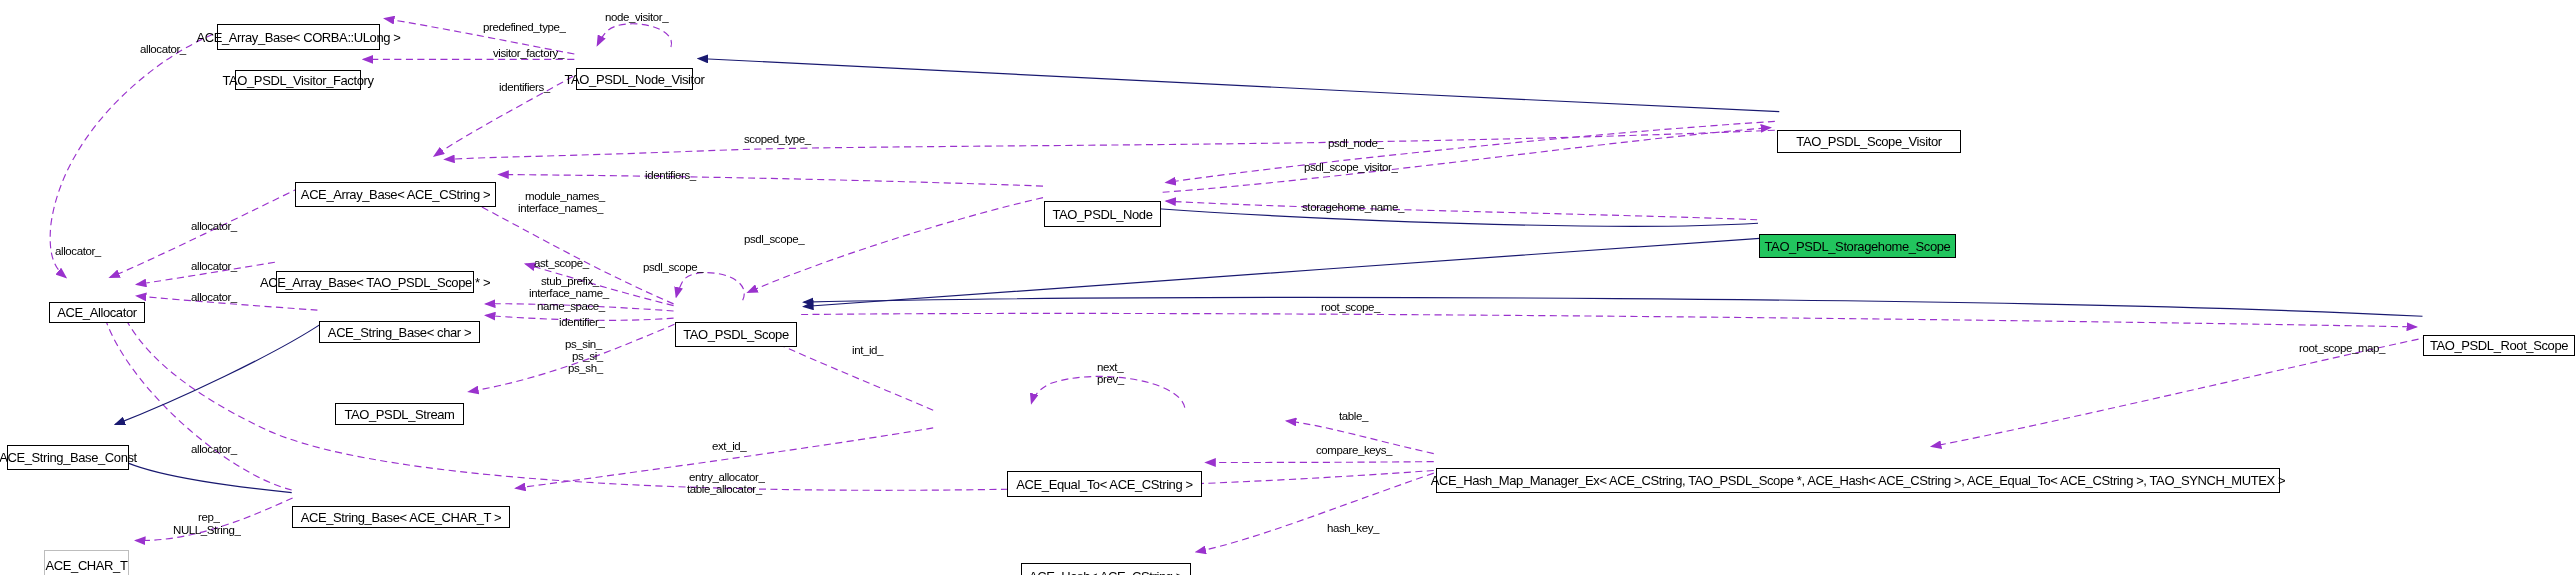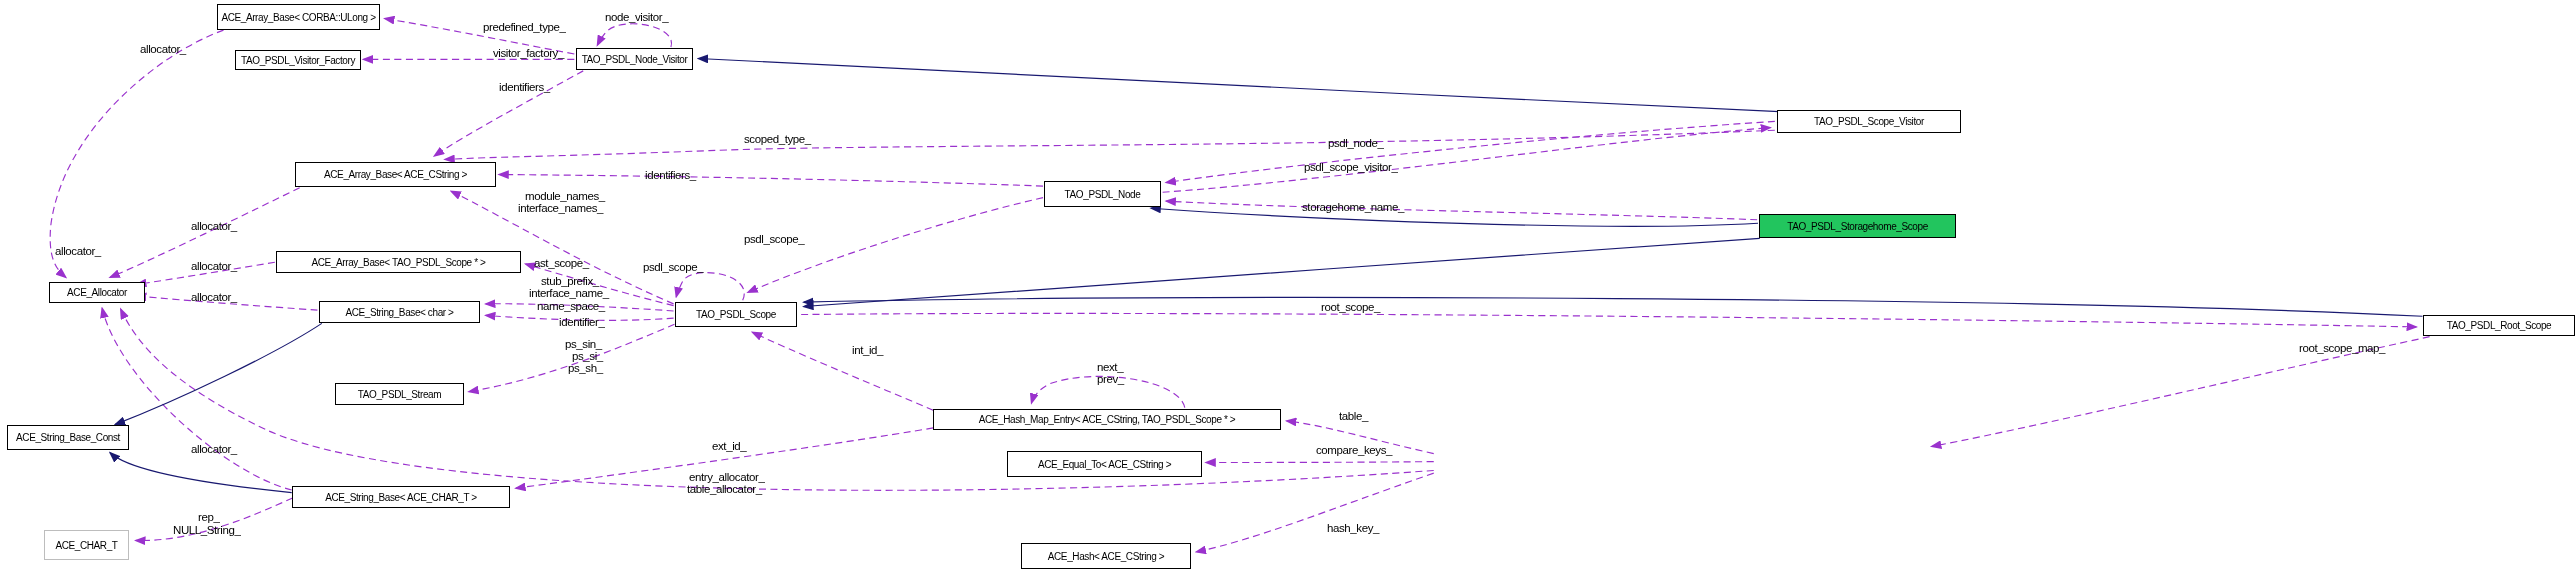--- a/index.html
+++ b/index.html
@@ -1,21 +1,21 @@
 <!DOCTYPE html>
 <html style="font-size:14px"><head>
 <meta charset="utf-8">
 <style>
   html,body{margin:0;padding:0;background:#ffffff;}
   #canvas{position:relative;width:2576px;height:575px;background:#ffffff;overflow:hidden;
           font-family:"Liberation Sans", sans-serif;}
   #edges{position:absolute;left:0;top:0;}
   .node{position:absolute;display:flex;align-items:center;justify-content:center;
         background:#ffffff;border:0.9px solid #000000;box-sizing:border-box;
-        font-size:10px;letter-spacing:-0.4px;white-space:nowrap;color:#000;z-index:2;}
+        font-size:13px;letter-spacing:-0.4px;white-space:nowrap;color:#000;z-index:2;margin-top:20px;}
   .node.current{background:#22c55e;}
   .node.undoc{border-color:#bdbdbd;}
   .elabel{position:absolute;font-size:11.5px;letter-spacing:-0.4px;white-space:nowrap;
           color:#000;z-index:3;}
 </style>
 </head>
 <body>
 
 <div id="canvas">
 
@@ -73,28 +73,28 @@
     </g>
   </svg>
 
   <div class="node" style="left:217px;top:4.4px;width:163px;height:26px">ACE_Array_Base&lt; CORBA::ULong &gt;</div>
   <div class="node" style="left:235px;top:50px;width:126px;height:20.4px">TAO_PSDL_Visitor_Factory</div>
   <div class="node" style="left:576px;top:48px;width:117px;height:22px">TAO_PSDL_Node_Visitor</div>
   <div class="node" style="left:1777px;top:110px;width:184px;height:23px">TAO_PSDL_Scope_Visitor</div>
   <div class="node" style="left:295px;top:162px;width:201px;height:25px">ACE_Array_Base&lt; ACE_CString &gt;</div>
   <div class="node" style="left:1044px;top:181px;width:117px;height:26px">TAO_PSDL_Node</div>
   <div class="node current" style="left:1759px;top:214px;width:197px;height:24px">TAO_PSDL_Storagehome_Scope</div>
-  <div class="node" style="left:276px;top:251px;width:245px;height:22px">ACE_Array_Base&lt; TAO_PSDL_Scope * &gt;</div>
+  <div class="node" style="left:276px;top:251px;width:198px;height:22px">ACE_Array_Base&lt; TAO_PSDL_Scope * &gt;</div>
   <div class="node" style="left:49px;top:282px;width:96px;height:21px">ACE_Allocator</div>
   <div class="node" style="left:319px;top:301px;width:161px;height:22px">ACE_String_Base&lt; char &gt;</div>
   <div class="node" style="left:675px;top:302px;width:122px;height:25px">TAO_PSDL_Scope</div>
   <div class="node" style="left:335px;top:383px;width:129px;height:22px">TAO_PSDL_Stream</div>
   <div class="node" style="left:7px;top:425px;width:122px;height:25px">ACE_String_Base_Const</div>
-  <div class="node" style="left:933px;top:409px;width:348px;height:21px">ACE_Hash_Map_Entry&lt; ACE_CString, TAO_PSDL_Scope * &gt;</div>
   <div class="node" style="left:1007px;top:451px;width:195px;height:26px">ACE_Equal_To&lt; ACE_CString &gt;</div>
+  <div class="node" style="left:1436px;top:448px;width:844px;height:25px">ACE_Hash_Map_Manager_Ex&lt; ACE_CString, TAO_PSDL_Scope *, ACE_Hash&lt; ACE_CString &gt;, ACE_Equal_To&lt; ACE_CString &gt;, TAO_SYNCH_MUTEX &gt;</div>
   <div class="node" style="left:292px;top:486px;width:218px;height:22px">ACE_String_Base&lt; ACE_CHAR_T &gt;</div>
   <div class="node undoc" style="left:44px;top:530px;width:85px;height:30px">ACE_CHAR_T</div>
   <div class="node" style="left:1021px;top:543px;width:170px;height:26px">ACE_Hash&lt; ACE_CString &gt;</div>
   <div class="node" style="left:2423px;top:315px;width:152px;height:21px">TAO_PSDL_Root_Scope</div>
 
   <span class="elabel" style="left:140px;top:43px">allocator_</span>
   <span class="elabel" style="left:483px;top:21px">predefined_type_</span>
   <span class="elabel" style="left:605px;top:10.6px">node_visitor_</span>
   <span class="elabel" style="left:493px;top:47px">visitor_factory_</span>
   <span class="elabel" style="left:499px;top:81px">identifiers_</span>

